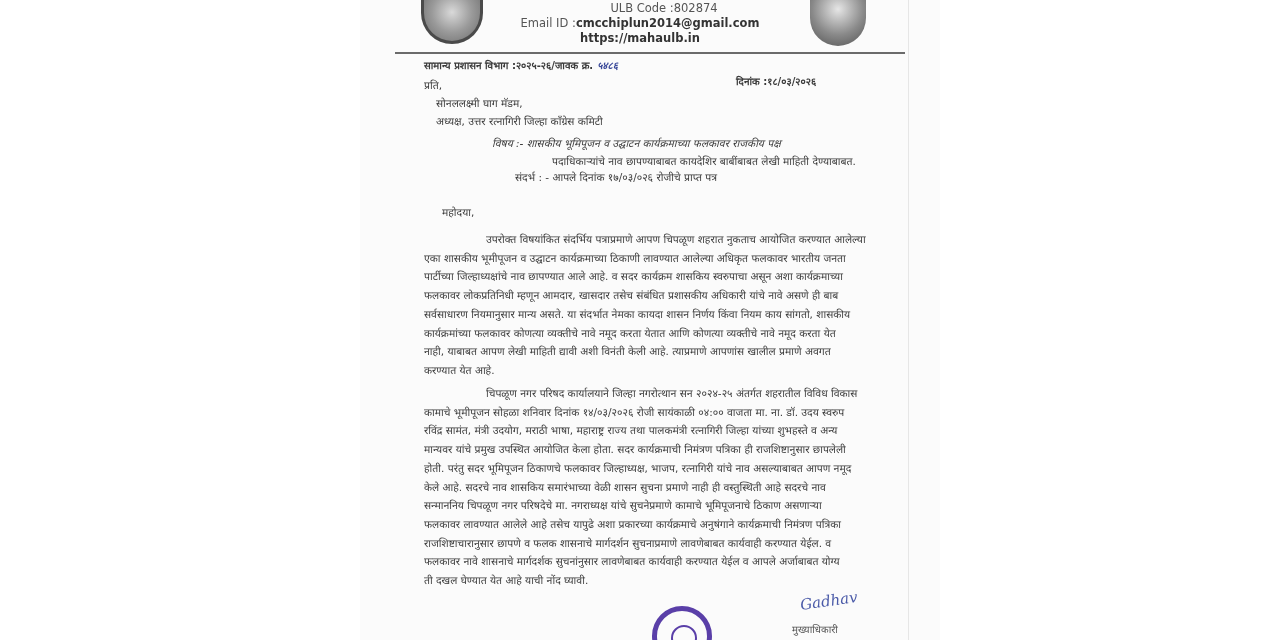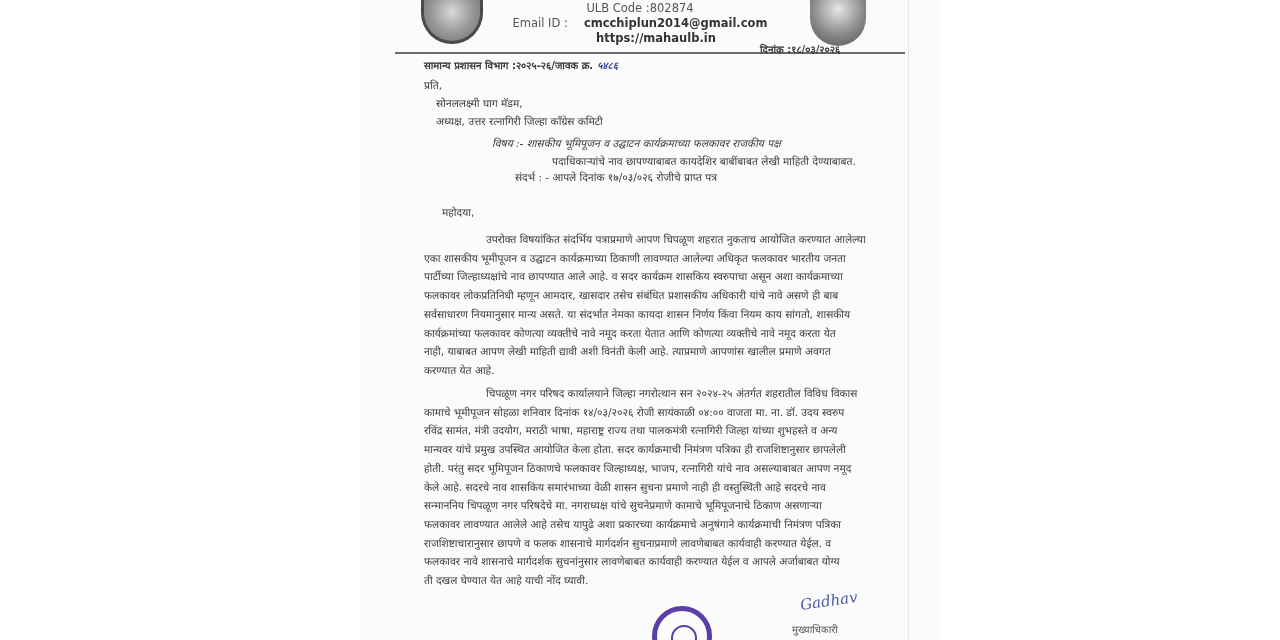--- a/index.html
+++ b/index.html
@@ -26,31 +26,31 @@
     box-sizing:border-box;
   }
   .logo.left { left:421px; }
   .logo.right { left:810px; width:56px; height:46px;
     background:radial-gradient(circle at 50% 20%, #e6e6e6 0, #8a8a8a 55%, #505050 100%);
     border:none; border-radius:0 0 28px 28px; }
   .hdr {
     position:absolute; left:480px; width:320px; text-align:center;
     font-size:11.5px; color:#555;
   }
-  .hdr.ulb { top:1px; }
+  .hdr.ulb { top:1px;padding-left:24px; }
   .hdr.email { top:16px; }
-  .hdr.email b, .hdr.url { color:#333; font-weight:bold;margin-left:16px; }
+  .hdr.email b, .hdr.url { color:#333; font-weight:bold; }
   .hdr.url { top:31px; }
   .rule {
     position:absolute; left:395px; top:52px; width:510px; height:2px; background:#6b6b6b;
   }
   .txt { position:absolute; font-size:10.5px; color:#3b3b3b; white-space:nowrap; }
   .ref-line { left:424px; top:58px; font-weight:bold; font-size:10px; }
   .ref-num { color:#3b4a9a; font-style:italic; font-weight:bold; margin-left:4px; }
-  .date-line { left:736px; top:42px; font-weight:bold; font-size:10px;margin-left:24px; }
+  .date-line { left:736px; top:74px; font-weight:bold; font-size:10px; }
   .para {
     position:absolute; left:424px; width:462px;
     font-size:10.5px; line-height:18.7px; color:#3c3c3c;
     text-align:justify;
   }
   .para .line { display:block; white-space:nowrap; overflow:hidden; }
   .para .indent { padding-left:62px; }
   .seal {
     position:absolute; left:652px; top:606px; width:60px; height:60px;
     border-radius:50%; border:5px solid #5a3fa8; box-sizing:border-box;

